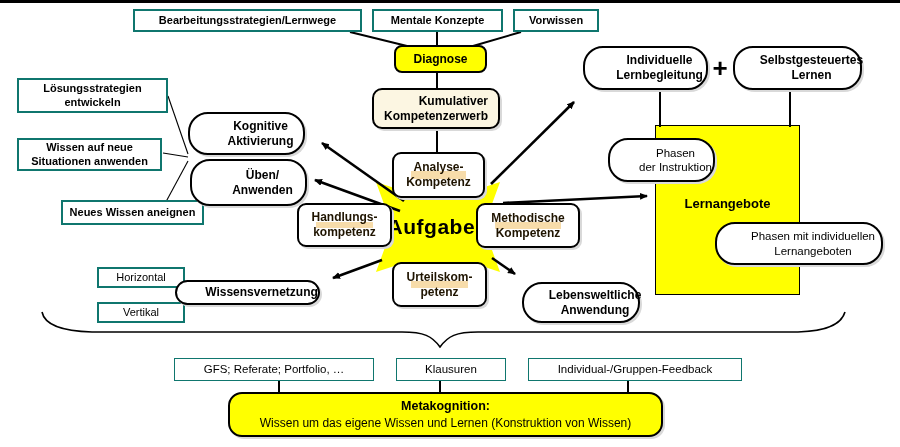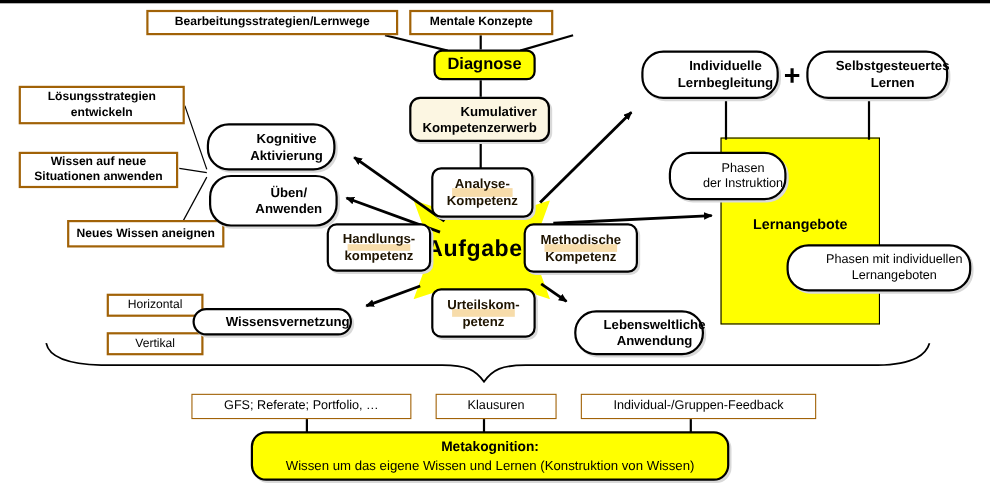--- a/index.html
+++ b/index.html
@@ -4,28 +4,28 @@
 <style>
   html,body{margin:0;padding:0;background:#fff;}
   .stage{
     position:relative;width:900px;height:447px;background:#ffffff;
     font-family:"Liberation Sans",sans-serif;color:#000;overflow:hidden;
   }
   .topline{position:absolute;left:0;top:0;width:900px;height:3px;background:#000;}
   .abs{position:absolute;box-sizing:border-box;display:flex;align-items:center;justify-content:center;text-align:center;}
   .lbl{white-space:pre-line;line-height:1.25;}
   
-  .sbox{background:#fff;border:2px solid #a16207;font-weight:bold;font-size:11px;}
+  .sbox{background:#fff;border:2px solid #0f766e;font-weight:bold;font-size:11px;}
   .sbox.thin{border-width:1.5px;font-weight:normal;font-size:11.5px;}
   
   .rbox{background:#fff;border:2px solid #000;border-radius:20px;font-weight:bold;font-size:12px;
         box-shadow:2px 2px 0 #d9d9d9;padding-left:28px;}
   .rbox.norm{font-weight:normal;font-size:11.5px;}
   
-  .ybox{background:#ffff00;border:2px solid #000;border-radius:8px;font-weight:bold;font-size:15px;}
+  .ybox{background:#ffff00;border:2px solid #000;border-radius:8px;font-weight:bold;font-size:12px;}
   
   .cbox{background:#fcf6e2;border:2px solid #000;border-radius:10px;font-weight:bold;font-size:12px;
         box-shadow:2px 2px 0 #d9d9d9;text-align:right;}
   
   .chip{background:#fff;border:2px solid #000;border-radius:9px;box-shadow:2px 2px 0 #d9d9d9;padding:17px;}
   .chip .tan{background:#f7dcaa;width:100%;height:100%;display:flex;align-items:center;justify-content:center;
              font-weight:bold;font-size:12px;line-height:1.3;white-space:pre-line;color:#1f1400;}
   
   .octa{background:#ffff00;
         clip-path:polygon(24% 10%,76% 10%,97% 0%,90% 28%,90% 72%,97% 100%,76% 90%,24% 90%,3% 100%,10% 72%,10% 28%,3% 0%);}
@@ -95,20 +95,23 @@
     <path d="M 42 312 C 44 322 56 331 92 332 L 402 332 C 424 332 432 336 440 347
              C 448 336 456 332 478 332 L 798 332 C 832 331 842 322 845 312" fill="none" stroke="#000" stroke-width="1.6"></path>
   </svg>
 
   <div class="abs sbox z3" style="left:133px;top:9px;width:229px;height:23px;">
     <span class="lbl">Bearbeitungsstrategien/Lernwege</span>
   </div>
   <div class="abs sbox z3" style="left:372px;top:9px;width:131px;height:23px;">
     <span class="lbl">Mentale Konzepte</span>
   </div>
+  <div class="abs sbox z3" style="left:513px;top:9px;width:86px;height:23px;">
+    <span class="lbl">Vorwissen</span>
+  </div>
 
   <div class="abs ybox z3" style="left:394px;top:45px;width:93px;height:28px;">
     <span class="lbl">Diagnose</span>
   </div>
   <div class="abs cbox z3" style="left:372px;top:88px;width:128px;height:41px;">
     <span class="lbl">Kumulativer
 Kompetenzerwerb</span>
   </div>
 
   <div class="abs chip z3" style="left:392px;top:152px;width:93px;height:46px;">

